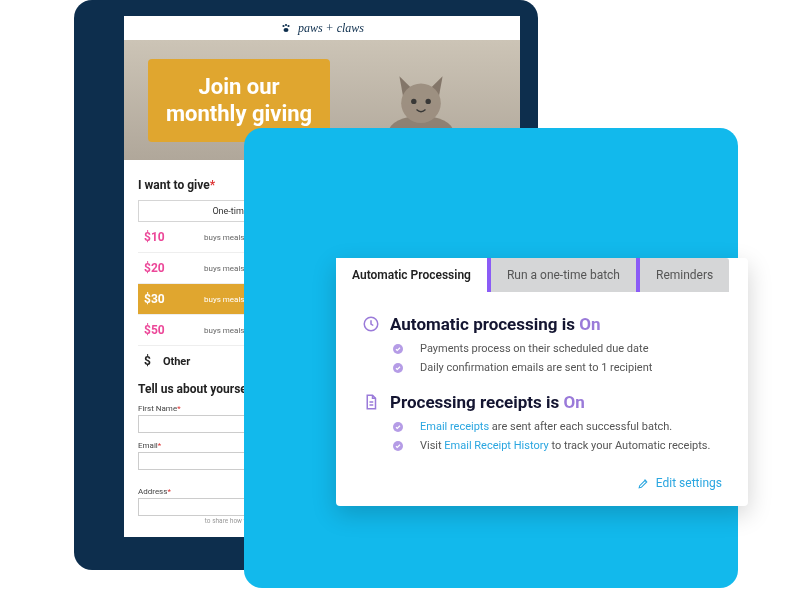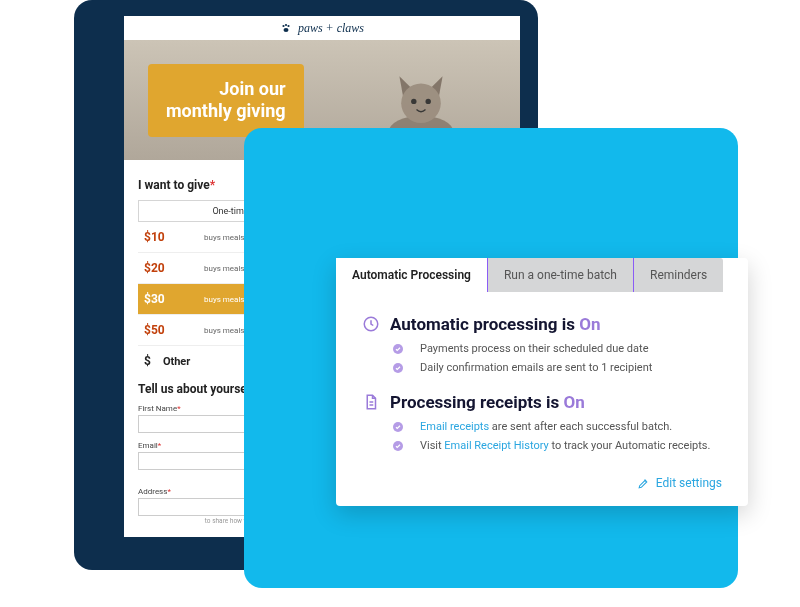--- a/index.html
+++ b/index.html
@@ -9,57 +9,57 @@
 
 .card-navy{position:absolute;left:74px;top:0;width:464px;height:570px;background:#0d2e4d;border-radius:18px;overflow:hidden}
 .donate-page{position:absolute;left:50px;top:16px;right:18px;background:#fff}
 
 
 .brand{height:24px;display:flex;align-items:center;justify-content:center;gap:6px;font-family:Georgia,serif;font-style:italic;color:#0d2e4d;font-size:12px}
 .brand svg{width:12px;height:12px}
 
 
 .hero{height:120px;background:linear-gradient(0deg,#b0a79a,#ccc4b6);position:relative;display:flex;align-items:center}
-.hero-badge{margin-left:24px;background:#e0a62f;color:#fff;font-weight:700;text-align:right;padding:14px 18px;border-radius:4px;font-size:18px;line-height:1.25;max-width:200px}
+.hero-badge{margin-left:24px;background:#e0a62f;color:#fff;font-weight:700;text-align:center;padding:14px 18px;border-radius:4px;font-size:22px;line-height:1.25;max-width:200px}
 .cat{position:absolute;right:44px;top:20px;width:110px;height:90px;opacity:.9}
 
 
 .form{padding:12px 14px;font-size:10px;color:#333}
 .section-title{font-weight:700;color:#222;font-size:12px;margin:6px 0 8px}
 .req{color:#d33}
 
 .toggle{display:flex;border:1px solid #d5d5d5}
 .toggle>div{flex:1;text-align:center;padding:5px 0;font-size:9px}
 .toggle .tog-one{background:#fff;color:#333}
 .toggle .tog-month{background:#e0a62f;color:#fff;font-weight:600;display:flex;align-items:center;justify-content:center;gap:5px}
 .toggle .tog-month svg{width:9px;height:9px}
 
 .amt-row{display:flex;align-items:center;border-bottom:1px solid #eee;padding:8px 6px;gap:14px}
-.amt-row .amt{font-weight:700;color:#c2410c;width:46px;font-size:12px}
+.amt-row .amt{font-weight:700;color:#ec4899;width:46px;font-size:12px}
 .amt-row .desc{color:#666;font-size:8px}
 .amt-row.selected{background:#e0a62f;color:#fff}
 .amt-row.selected .amt{color:#fff}
 .amt-row.selected .desc{color:#fff}
 .amt-other{display:flex;align-items:center;gap:12px;padding:8px 6px}
 .amt-other .cur{font-weight:700;font-size:12px;color:#222}
 .amt-other .lbl{font-weight:700;font-size:11px;color:#222}
 
 .field-row{display:flex;gap:12px;margin-top:8px}
 .field{flex:1}
 .field label{display:block;font-size:8px;color:#444;margin-bottom:2px}
 .field input{width:100%;height:18px;border:1px solid #ccc;background:#fff;font-size:9px;padding:0 4px}
 .hint{font-size:6.5px;color:#999;text-align:right;margin-top:1px}
 
 
 .card-cyan{position:absolute;left:244px;top:128px;width:494px;height:460px;background:#12b9ec;border-radius:18px}
 
 
 .panel{position:absolute;left:336px;top:258px;width:412px;background:#fff;border-radius:4px;box-shadow:0 8px 24px rgba(0,0,0,.18)}
 .tabs{display:flex}
-.tab{padding:10px 16px;font-size:12px;color:#555;background:#d5d6d7;border-right:1px solid #8b5cf6;cursor:pointer}
+.tab{padding:10px 16px;font-size:12px;color:#555;background:#d5d6d7;border-right:4px solid #8b5cf6;cursor:pointer}
 .tab:last-child{border-right:none;border-top-right-radius:3px}
 .tab.active{background:#fff;color:#222;font-weight:600}
 .panel-body{padding:22px 26px 14px}
 .status-row{display:flex;align-items:center;gap:10px;margin-top:10px}
 .status-row:first-child{margin-top:0}
 .status-row svg{width:18px;height:18px;flex:0 0 18px}
 .status-text{font-weight:700;font-size:17px;color:#141531}
 .on{color:#9a7ad9;font-weight:700}
 .bullets{margin:8px 0 18px 30px}
 .brow{display:flex;align-items:center;gap:16px;font-size:11px;color:#555;margin:6px 0}

